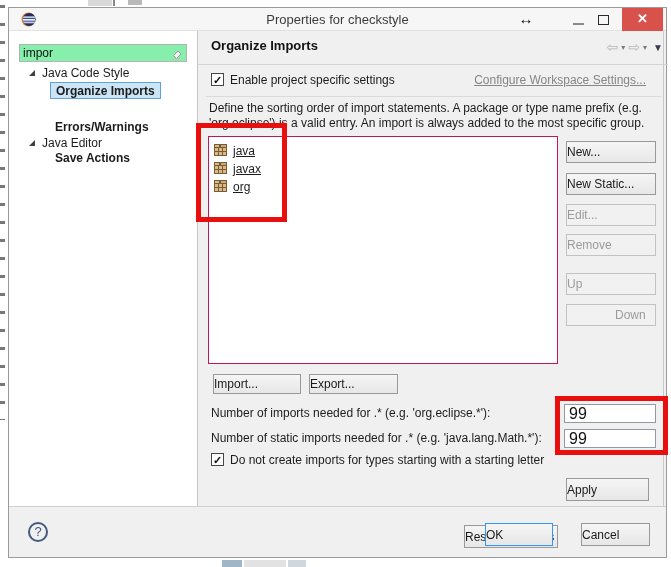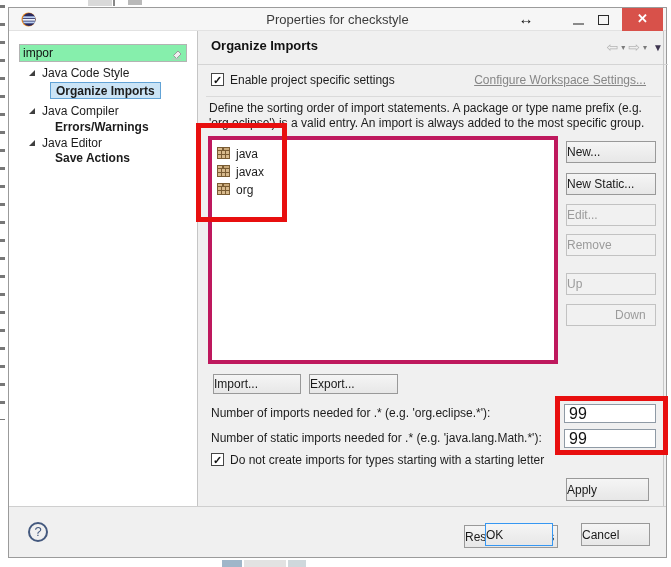--- a/index.html
+++ b/index.html
@@ -60,21 +60,21 @@
     border:1px solid #454545; text-align:center; line-height:12px; font-size:11px;
     font-weight:bold; color:#111; vertical-align:middle; }
   .enable-row { position:absolute; left:202px; top:63px; height:16px; line-height:16px; }
   .enable-row .lbl { margin-left:6px; vertical-align:middle; }
   .config-link { position:absolute; right:20px; top:65px; color:#868686; text-decoration:underline; cursor:pointer; }
   .sep2 { position:absolute; left:197px; top:88px; width:455px; height:1px; background:#dadada; }
   .description { position:absolute; left:200px; top:93px; width:456px; line-height:15px; color:#1c1c1c; }
 
   
   .group-list { position:absolute; left:199px; top:128px; width:350px; height:228px;
-    background:#fff; border:4px solid #be185d; padding-top:5px; }
+    background:#fff; border:1px solid #be185d; padding-top:5px;text-decoration:underline; }
   .group-item { height:18px; line-height:18px; padding-left:5px; white-space:nowrap; }
   .group-item svg { vertical-align:-2px; margin-right:5px; }
 
   
   .btn { position:absolute; text-align:left; font-family:"Liberation Sans", sans-serif;
     font-size:12px; color:#1a1a1a; background:linear-gradient(#f5f5f5,#e7e7e7);
     border:1px solid #999; line-height:20px; cursor:pointer; }
   .btn.disabled { background:#f1f1f1; border-color:#c2c2c2; color:#9b9b9b; cursor:default; }
   .side-btn { left:557px; width:90px; height:22px; }
   .btn.ok-btn { border-color:#3697f2; }
@@ -144,24 +144,20 @@
       </span>
     </div>
 
     <div class="tree-row" style="top:34px;">
       <span class="twisty"></span>
       <span class="tree-parent-label">Java Code Style</span>
     </div>
     <div class="tree-row" style="top:52px;">
       <span class="tree-selected">Organize Imports</span>
     </div>
-    <div class="tree-row" style="top:72px;">
-      <span class="twisty"></span>
-      <span class="tree-parent-label">Java Compiler</span>
-    </div>
     <div class="tree-row" style="top:88px;">
       <span class="tree-child-label">Errors/Warnings</span>
     </div>
     <div class="tree-row" style="top:104px;">
       <span class="twisty"></span>
       <span class="tree-parent-label">Java Editor</span>
     </div>
     <div class="tree-row" style="top:119px;">
       <span class="tree-child-label">Save Actions</span>
     </div>

